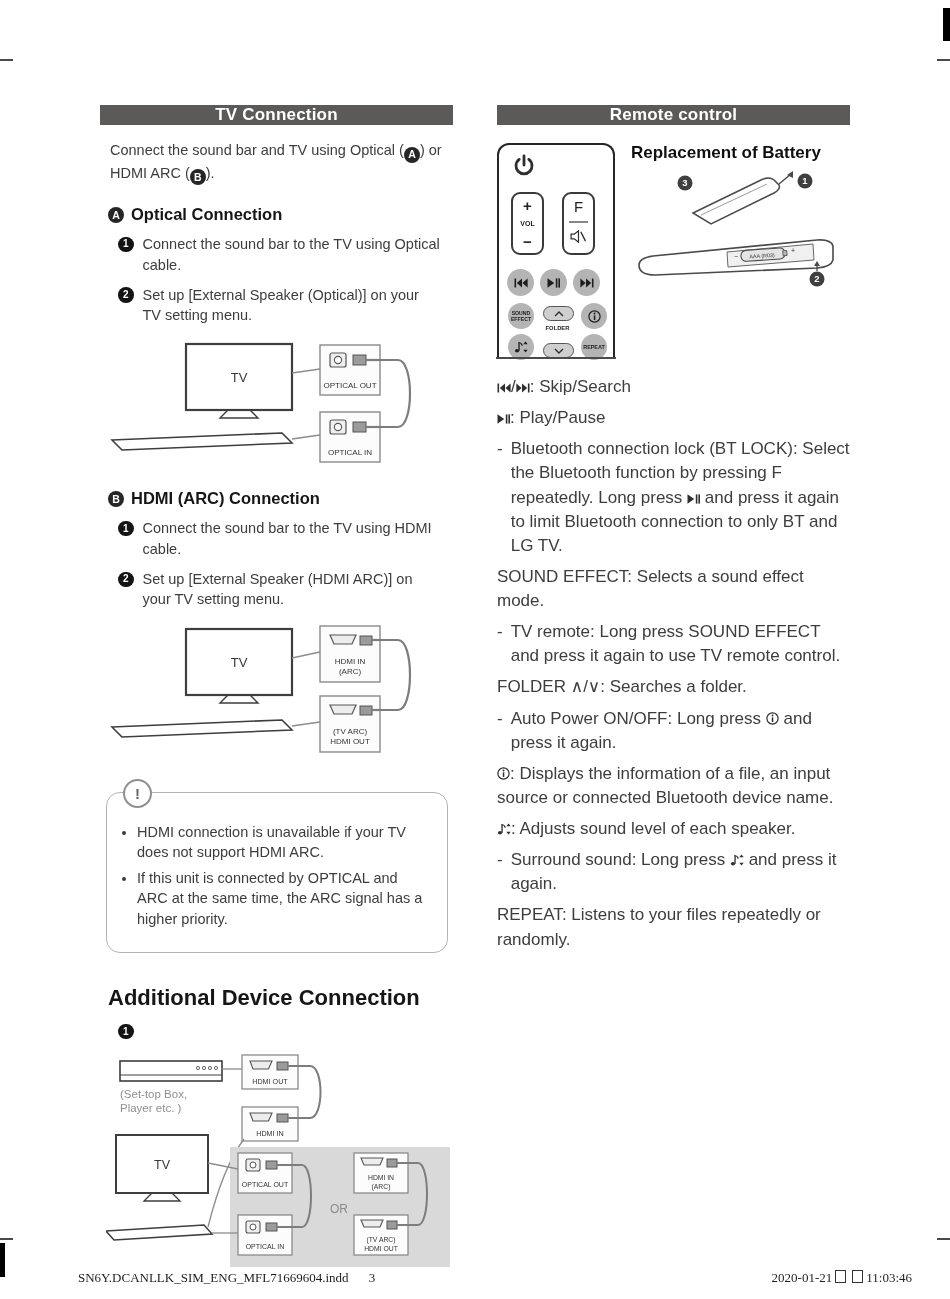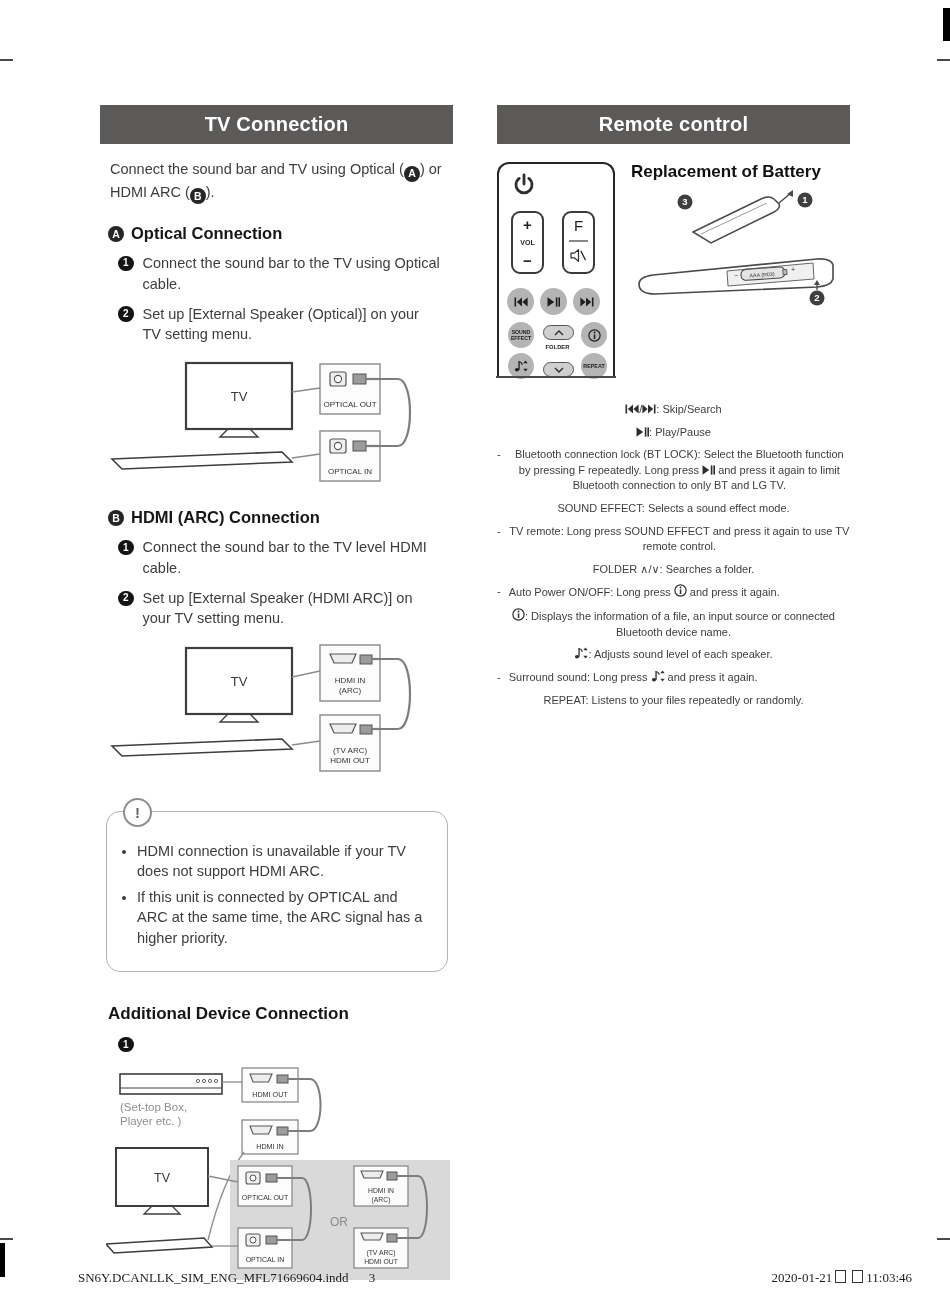--- a/index.html
+++ b/index.html
@@ -12,30 +12,30 @@
   .reg-bar-right{position:absolute;right:0;top:8px;width:7px;height:33px;background:#000;}
   .reg-bar-left{position:absolute;left:0;top:1243px;width:5px;height:34px;background:#000;}
   .tick{position:absolute;height:1.5px;width:13px;background:#4a4a4a;}
   .tick.tl{left:0;top:59px;}.tick.tr{right:0;top:59px;}
   .tick.bl{left:0;top:1238px;}.tick.br{right:0;top:1238px;}
 
   .col{position:absolute;top:105px;width:353px;}
   .col.left{left:100px;}
   .col.right{left:497px;}
 
-  .sec-hdr{height:39px;background:#5c5a59;color:#fff;font-size:20px;font-weight:bold;
+  .sec-hdr{height:20px;background:#5c5a59;color:#fff;font-size:17px;font-weight:bold;
     display:flex;align-items:center;justify-content:center;letter-spacing:.2px;}
 
   .intro{margin:15px 0 0 10px;font-size:14.5px;line-height:1.45;width:342px;}
 
   .ab-badge{display:inline-flex;width:16px;height:16px;background:#262626;color:#fff;border-radius:50%;
     font-size:10.5px;font-weight:bold;align-items:center;justify-content:center;vertical-align:-3px;}
 
   h3.sec{margin:20px 0 4px 8px;font-size:16.5px;color:#161616;display:flex;align-items:center;gap:7px;font-weight:bold;}
-  h2.add{margin:32px 0 2px 8px;font-size:17px;color:#161616;font-weight:bold;}
+  h2.add{margin:32px 0 2px 8px;font-size:22px;color:#161616;font-weight:bold;}
 
   .step{display:flex;gap:9px;margin:10px 0 0 18px;font-size:14.5px;line-height:1.4;width:322px;}
   .step-num{flex:0 0 15.5px;height:15.5px;border-radius:50%;background:#141414;color:#fff;font-size:10px;
     font-weight:bold;display:flex;align-items:center;justify-content:center;margin-top:2.5px;}
 
   .diagram{display:block;margin:14px 0 2px 6px;}
 
   .note{position:relative;border:1.6px solid #b3b3b3;border-radius:14px;margin:36px 0 0 6px;
     padding:24px 16px 18px 12px;width:312px;box-sizing:content-box;}
   .note-icon{position:absolute;top:-14px;left:16px;width:25px;height:25px;border-radius:50%;
@@ -68,21 +68,21 @@
   .spk-btn{left:3px;top:31px;}
   .repeat-btn{left:76px;top:31px;font-size:5.4px;font-weight:bold;}
   .oval{position:absolute;left:38px;width:29px;height:13px;border:1.3px solid #555;border-radius:8px;
     background:#cfcfcf;display:flex;align-items:center;justify-content:center;}
   .oval.up{top:3px;} .oval.down{top:40px;}
   .folder-lbl{position:absolute;left:33px;top:22px;width:39px;text-align:center;font-size:5.8px;font-weight:bold;color:#222;}
 
   .battery-area{flex:1;}
   .battery-area h2{margin:0 0 4px;font-size:17px;color:#101010;font-weight:bold;}
 
-  .ritems{margin-top:24px;font-size:11px;line-height:1.42;text-align:center;}
+  .ritems{margin-top:16px;font-size:17px;line-height:1.42;}
   .ritem{margin:7px 0;}
   .ritem svg{vertical-align:-1px;}
   .dash{display:flex;gap:8px;}
   .dash-mark::before{content:"-";}
   .dash-mark{flex:0 0 auto;color:#3d3d3d;}
 
   
   .footer{position:absolute;left:38px;right:38px;top:1270px;display:flex;justify-content:space-between;
     font-family:"Liberation Serif","DejaVu Serif",serif;font-size:13px;color:#1d1d1d;}
   .footer .fl{display:flex;gap:20px;margin-left:40px;}
@@ -145,21 +145,21 @@
     </g>
     <path d="M274,21 h18 c16,0 16,67 0,67 h-18" fill="none" stroke="#7d7d7d" stroke-width="2.2"></path>
   </svg>
 
   <h3 class="sec">
     <span class="ab-badge">B</span>
     <span>HDMI (ARC) Connection</span>
   </h3>
   <div class="step">
     <span class="step-num">1</span>
-    <span>Connect the sound bar to the TV level HDMI cable.</span>
+    <span>Connect the sound bar to the TV using HDMI cable.</span>
   </div>
   <div class="step">
     <span class="step-num">2</span>
     <span>Set up [External Speaker (HDMI ARC)] on your TV setting menu.</span>
   </div>
 
   <svg class="diagram" width="340" height="132" viewBox="0 0 340 132">
     <g>
       <rect x="80" y="5" width="106" height="66" fill="#ffffff" stroke="#3e3e3e" stroke-width="2.2"></rect>
       <text x="133" y="43" text-anchor="middle" font-size="13" fill="#3a3a3a">TV</text>

